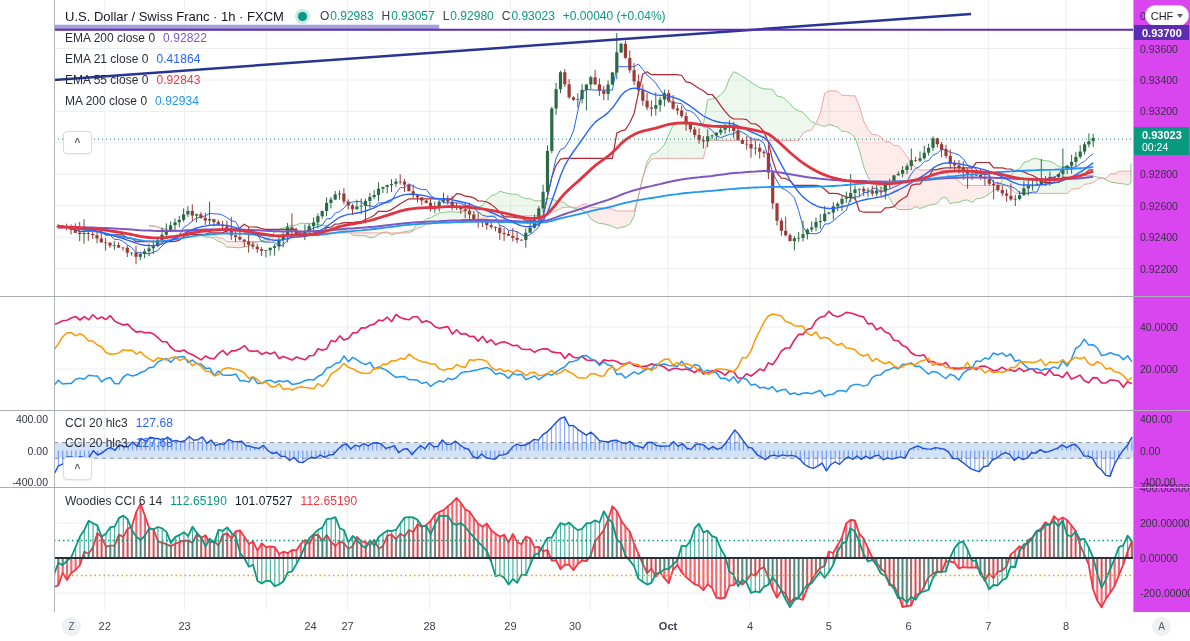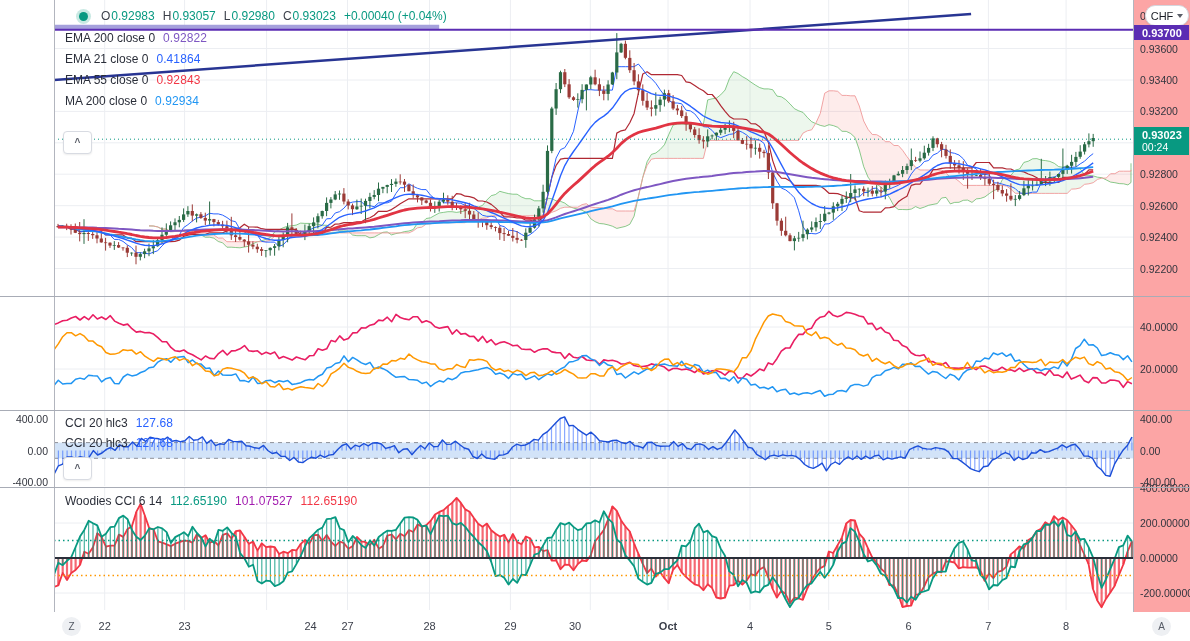--- a/index.html
+++ b/index.html
@@ -1,21 +1,21 @@
 <!DOCTYPE html>
 <html><head>
 <meta charset="utf-8">
 <style>
   html,body{margin:0;padding:0;background:#fff;}
   .app{position:relative;width:1190px;height:641px;background:#ffffff;overflow:hidden;
        font-family:"Liberation Sans",sans-serif;color:#131722;-webkit-font-smoothing:antialiased;}
   svg.pane{position:absolute;left:54px;display:block;}
   .sep-h{position:absolute;left:0;width:1190px;border-top:1.5px solid #a8acb6;}
   .axis-v{position:absolute;top:0;height:612px;border-left:1px solid #b2b5be;}
-  .right-axis{position:absolute;left:1133px;top:0;width:57px;height:612px;background:#fca5a5;}
+  .right-axis{position:absolute;left:1133px;top:0;width:57px;height:612px;background:#d946ef;}
   .left-axis{position:absolute;left:0;top:0;width:54px;height:612px;background:#fff;}
   .axis-label{position:absolute;font-size:10.5px;color:#32353e;transform:translateY(-50%);white-space:nowrap;}
   .right-axis .axis-label{left:7px;}
   .left-axis .axis-label{right:6px;}
   .time-axis{position:absolute;left:0;top:612px;width:1190px;height:29px;background:#fff;}
   .time-label{position:absolute;top:8px;transform:translateX(-50%);font-size:11px;color:#3b3f4a;}
   .time-label.strong{font-weight:700;}
   .title-row{position:absolute;left:65px;top:7px;height:18px;display:flex;align-items:center;white-space:nowrap;}
   .symbol-title{font-size:13px;color:#131722;}
   .status-dot{width:9px;height:9px;border-radius:50%;background:#089981;box-shadow:0 0 0 3px rgba(8,153,129,0.22);margin-left:14px;}
@@ -1652,20 +1652,21 @@
       <div class="time-label" style="left: 575px;">30</div>
       <div class="time-label strong" style="left: 668px;">Oct</div>
       <div class="time-label" style="left: 750px;">4</div>
       <div class="time-label" style="left: 828.7px;">5</div>
       <div class="time-label" style="left: 908.6px;">6</div>
       <div class="time-label" style="left: 988.4px;">7</div>
       <div class="time-label" style="left: 1066.1px;">8</div>
     </div>
 
   <div class="title-row">
+    <span class="symbol-title">U.S. Dollar / Swiss Franc · 1h · FXCM</span>
     <span class="status-dot"></span>
     <span class="ohlc">
       <span class="pair">
           <span class="lt">O</span>
           <span>0.92983</span>
         </span>
       <span class="pair">
           <span class="lt">H</span>
           <span>0.93057</span>
         </span>
@@ -1706,21 +1707,21 @@
   </div>
   <div class="legend-row" style="left:65px;top:434px">
     <span class="legend-label">CCI 20 hlc3</span>
     <span class="legend-val" style="color: rgb(41, 98, 255);">127.68</span>
   </div>
   <div class="collapse-btn" style="left:63px;top:457px">^</div>
 
   <div class="legend-row" style="left:65px;top:492px">
     <span class="legend-label">Woodies CCI 6 14</span>
     <span class="legend-val" style="color: rgb(8, 153, 129);">112.65190</span>
-    <span class="legend-val" style="color: #a21caf;">101.07527</span>
+    <span class="legend-val" style="color: #0f172a;">101.07527</span>
     <span class="legend-val" style="color: rgb(242, 54, 69);">112.65190</span>
   </div>
 
   <div class="top-partial-label">0.9</div>
   <div class="pill">
     <span>CHF</span>
     <span class="chev-down"></span>
   </div>
   <div class="badge badge-purple">0.93700</div>
   <div class="badge badge-price">

